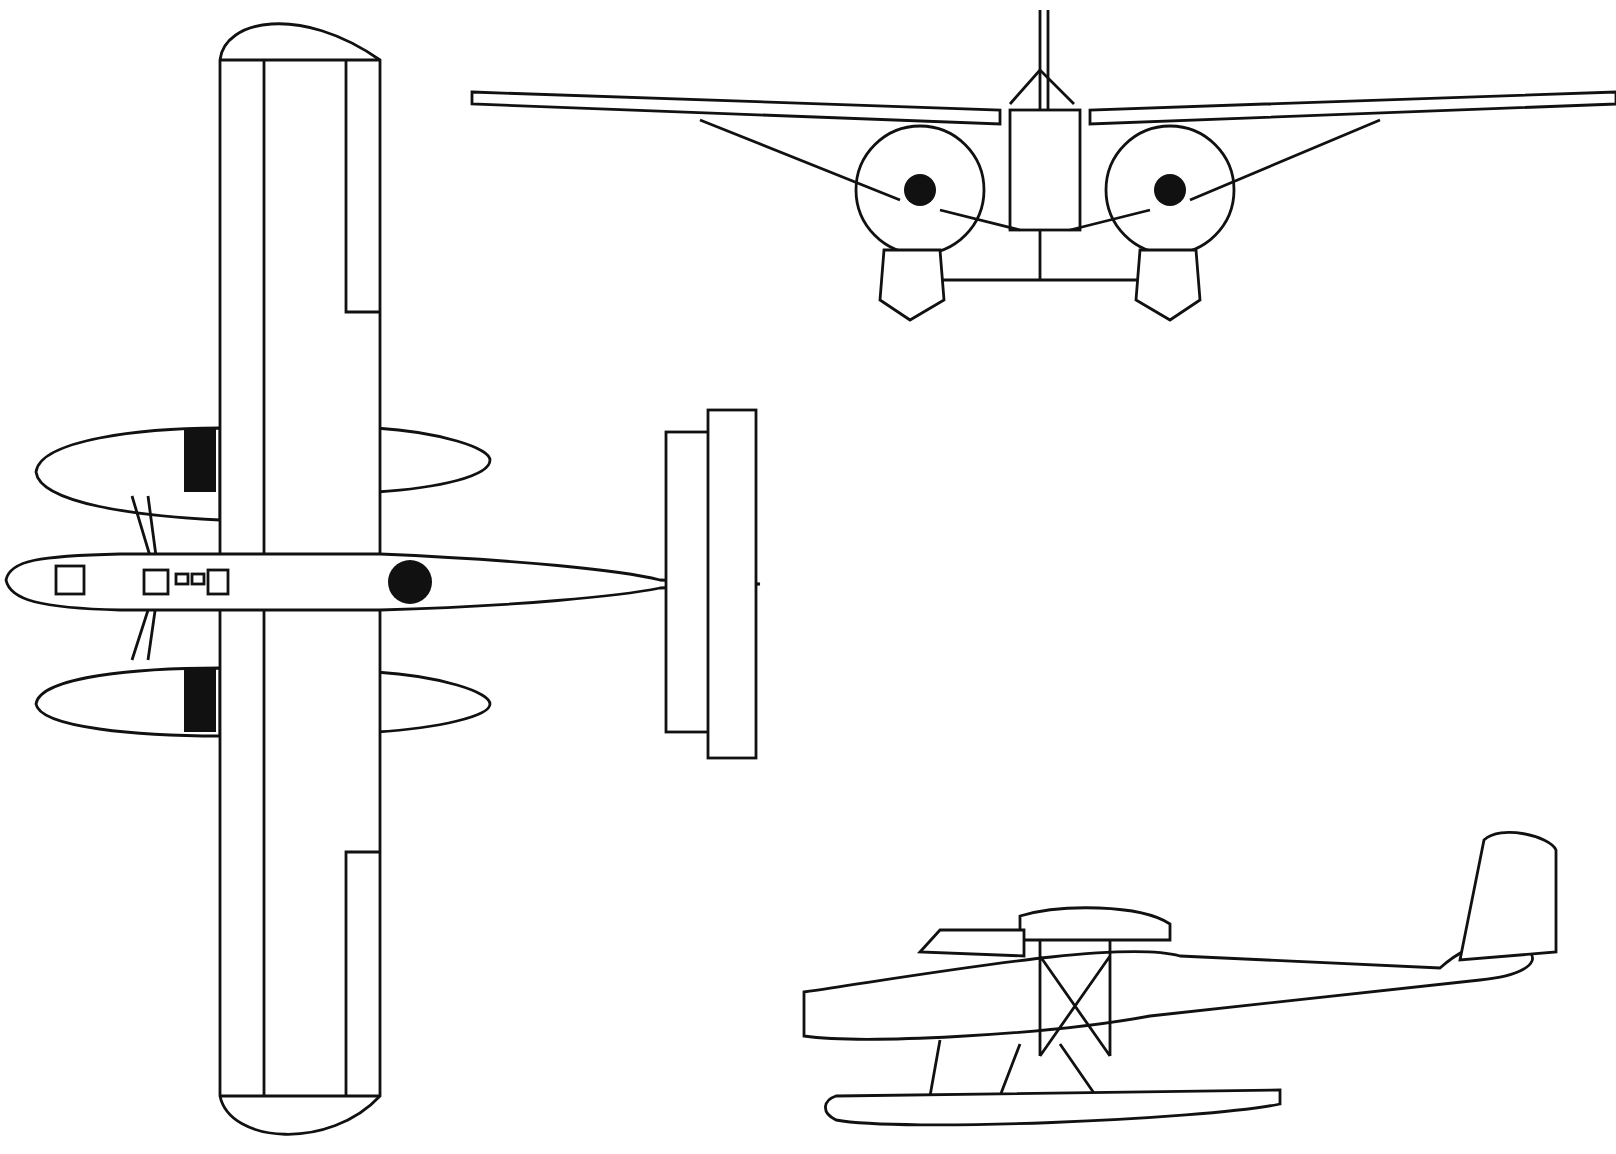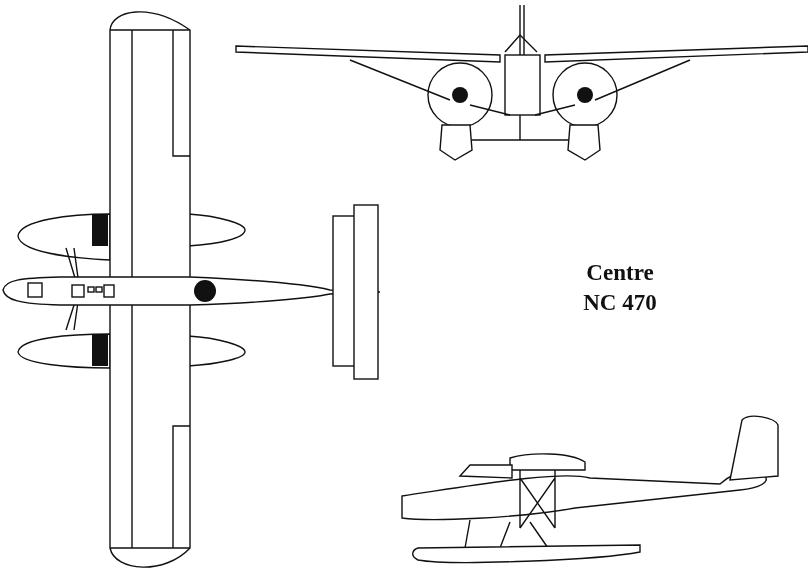--- a/index.html
+++ b/index.html
@@ -61,17 +61,13 @@
   <g>
     <path class="fl" d="M402,496 L402,518 C430,522 520,518 575,508 L740,490 C760,488 770,482 765,476 C760,470 740,466 720,484 L590,478 C560,470 470,486 402,496 Z"></path>
     <path class="fl" d="M730,480 L742,420 C750,412 775,418 778,425 L778,476 Z"></path>
     <path class="fl" d="M510,458 C530,452 570,452 585,462 L585,470 L510,470 Z"></path>
     <path class="fl" d="M460,476 L470,465 L512,465 L512,478 Z"></path>
     <path class="ln" d="M520,470 L520,528 M555,470 L555,528 M520,478 L555,528 M555,478 L520,528"></path>
     <path class="ln" d="M470,520 L465,548 M510,522 L500,548 M530,522 L548,548"></path>
     <path class="fl" d="M418,548 L640,545 L640,552 C600,560 450,566 418,560 C410,556 412,550 418,548 Z"></path>
   </g>
 </svg>
-<div class="title">
-  <div>Centre</div>
-  <div>NC 470</div>
-</div>
 </div>
 
 </body></html>

